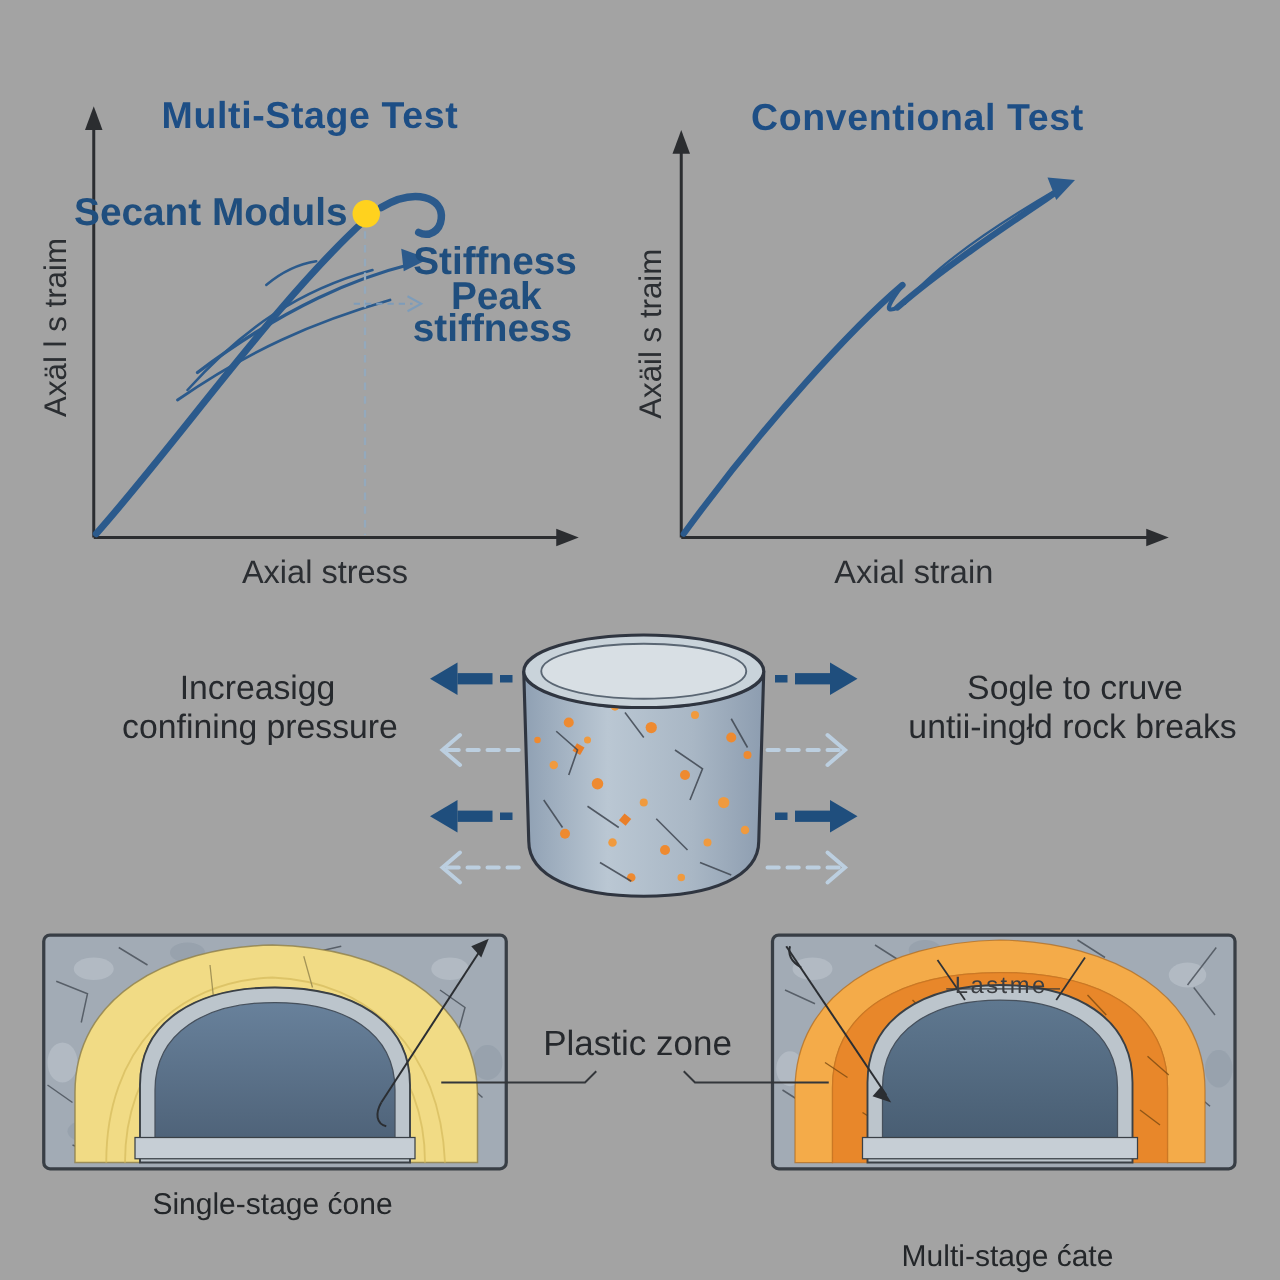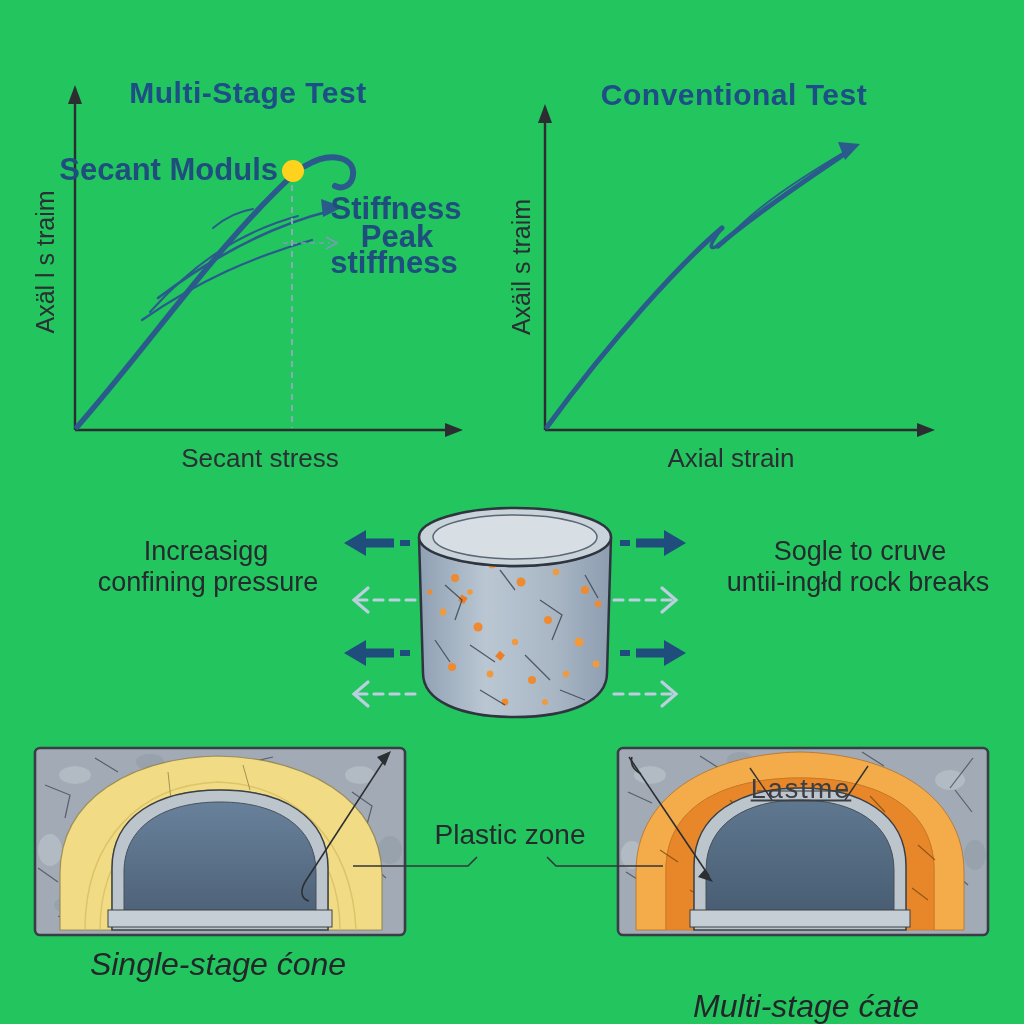--- a/index.html
+++ b/index.html
@@ -1,31 +1,31 @@
 <!DOCTYPE html>
 <html><head>
 <meta charset="utf-8">
 <style>
   html,body { margin:0; padding:0; background:#ffffff; }
   #canvas {
-    position:relative; width:1024px; height:1024px; background:#22c55e;
+    position:relative; width:1024px; height:1024px; background:#a3a3a3;
     font-family:"Liberation Sans", sans-serif; overflow:hidden;
   }
   #shapes { position:absolute; left:0; top:0; }
   .txt { position:absolute; white-space:nowrap; transform:translate(-50%,-50%); }
   .txt.right-anchor { transform:translate(-100%,-50%); }
   .rot { transform:translate(-50%,-50%) rotate(-90deg); }
   .title { color:#1d4e85; font-weight:700; font-size:30px; letter-spacing:.5px; }
   .annot { color:#1f4e7e; font-weight:700; font-size:31px; }
   .axisl { color:#2b2e32; font-size:26px; }
   .ylab  { color:#2b2e32; font-size:25px; }
   .midtxt { color:#26292d; font-size:27px; }
-  .caption { color:#232629; font-size:32px;font-style:italic; }
+  .caption { color:#232629; font-size:24px; }
   .plastic { color:#26292d; font-size:28px; }
-  .innerlab { color:#3b3e42; font-size:27px; letter-spacing:2px; font-weight:500;text-decoration:underline; }
+  .innerlab { color:#3b3e42; font-size:19px; letter-spacing:2px; font-weight:500; }
 </style>
 </head>
 <body>
 
 <div id="canvas">
 
 <svg id="shapes" width="1024" height="1024" viewBox="0 0 1024 1024">
   <defs>
     <linearGradient id="cylGrad" x1="0" y1="0" x2="1" y2="0">
       <stop offset="0" stop-color="#8fa0b3"></stop>
@@ -249,21 +249,21 @@
     <polyline points="547,857 556,866 663,866"></polyline>
   </g>
 </svg>
 
   <div class="txt title" style="left:248px; top:93px;">Multi-Stage Test</div>
   <div class="txt title" style="left:734px; top:95px;">Conventional Test</div>
 
   <div class="txt ylab rot" style="left:45px; top:262px;">Axäl l s traim</div>
   <div class="txt ylab rot" style="left:521px; top:267px;">Axäil s traim</div>
 
-  <div class="txt axisl" style="left:260px; top:458px;">Secant stress</div>
+  <div class="txt axisl" style="left:260px; top:458px;">Axial stress</div>
   <div class="txt axisl" style="left:731px; top:458px;text-align:right;">Axial strain</div>
 
   <div class="txt annot right-anchor" style="left:278px; top:170px;">Secant Moduls</div>
   <div class="txt annot" style="left:396px; top:209px;">Stiffness</div>
   <div class="txt annot" style="left:397px; top:237px;">Peak</div>
   <div class="txt annot" style="left:394px; top:263px;">stiffness</div>
 
   <div class="txt midtxt" style="left:206px; top:551px;">Increasigg</div>
   <div class="txt midtxt" style="left:208px; top:582px;">confining pressure</div>
   <div class="txt midtxt" style="left:860px; top:551px;">Sogle to cruve</div>

